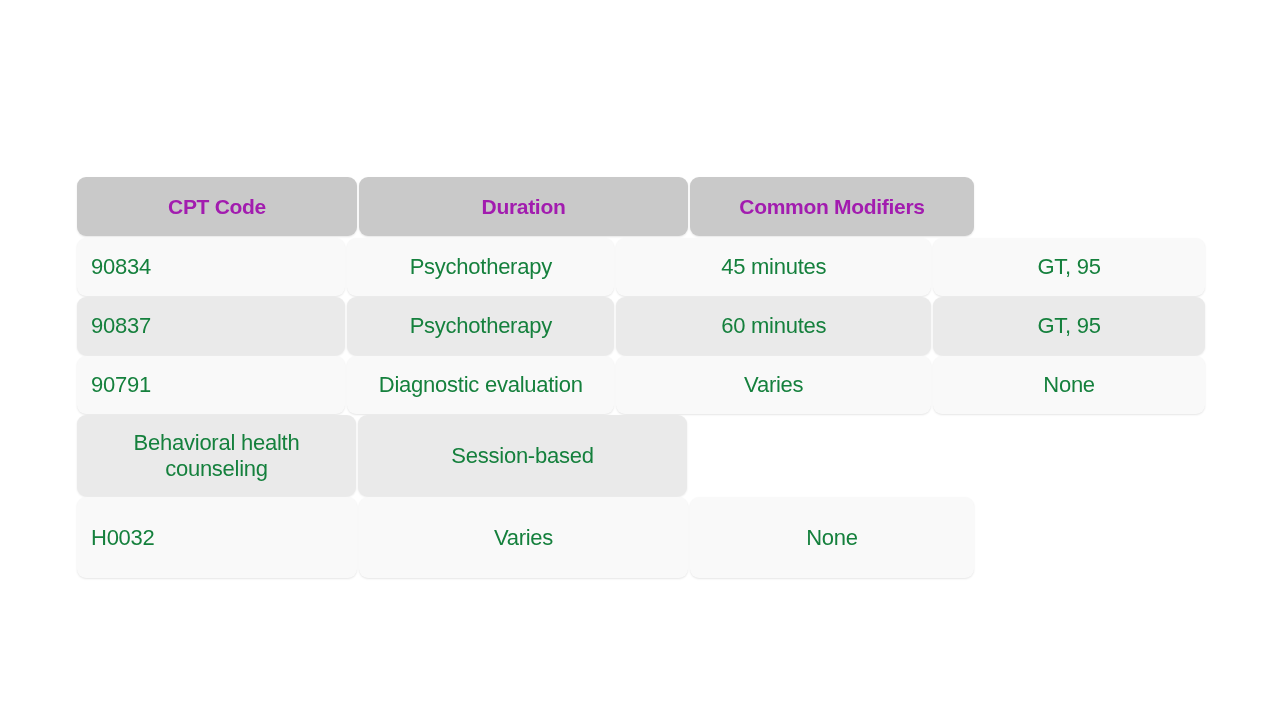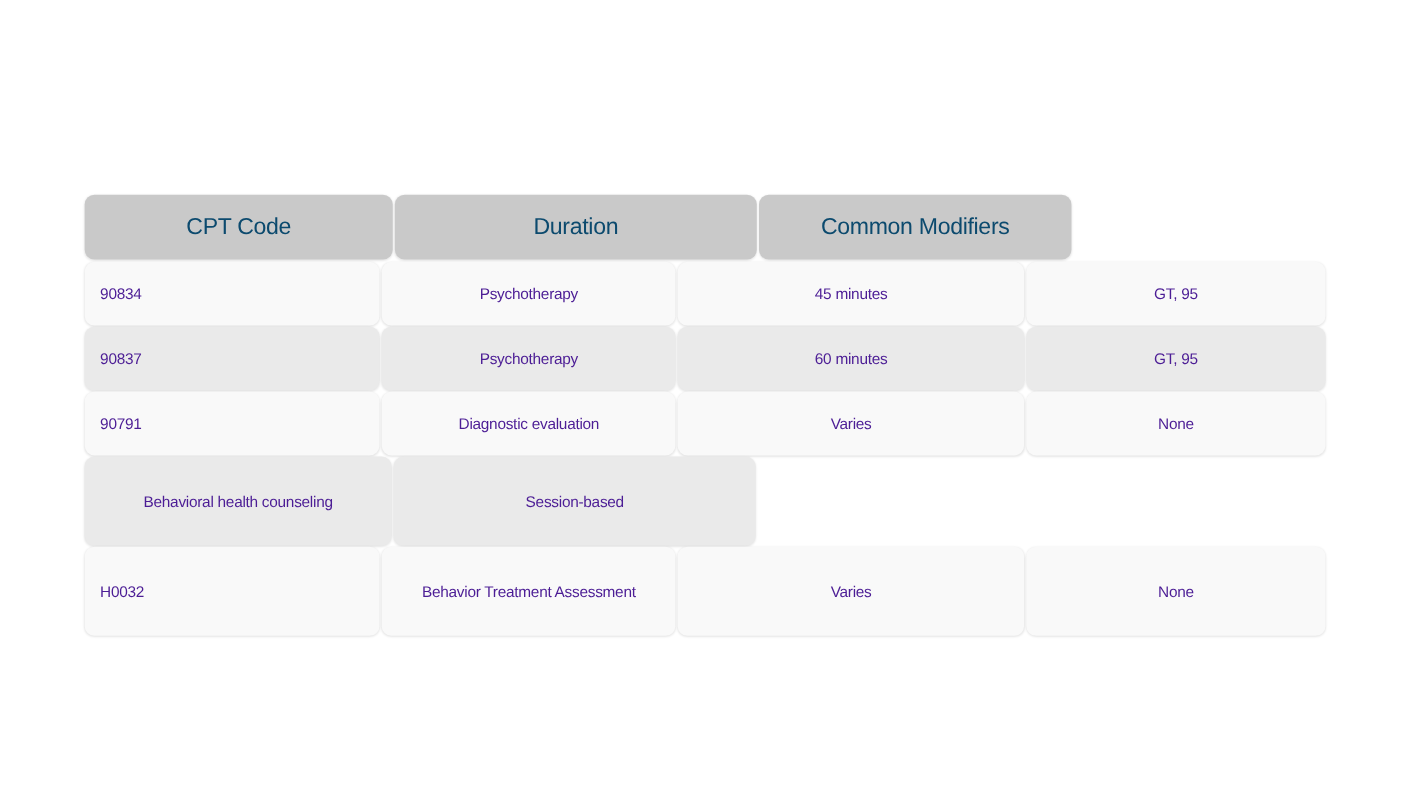--- a/index.html
+++ b/index.html
@@ -54,39 +54,39 @@
   }
 
   .cell {
     box-sizing: border-box;
     display: flex;
     align-items: center;
     justify-content: center;
     text-align: center;
     padding: 6px 10px;
     border-radius: 9px;
-    font-size: 14px;
+    font-size: 22px;
     line-height: 26px;
-    color: #4c1d95;
+    color: #15803d;
     letter-spacing: -0.25px;
     box-shadow: 0 1px 2px rgba(0,0,0,0.10);
     background: #f9f9f9;
   }
 
   
   .col-0 { width: 280px; margin-right: 2px; justify-content: flex-start; text-align: left; padding-left: 14px; }
   .col-1 { width: 279px; margin-right: 2px; }
   .col-2 { width: 329px; margin-right: 2px; }
   .col-3 { width: 284px; }
 
   .header-row .cell {
     background: #c9c9c9;
-    font-weight: 400;
+    font-weight: 700;
     font-size: 21px;
-    color: #0c4a6e;
+    color: #a21caf;
     letter-spacing: -0.3px;
     justify-content: center;
     text-align: center;
     padding-left: 10px;
   }
 
   .header-row { height: 60px; margin-bottom: 1px; }
   .header-row .cell { height: 59px; }
 
   .data-row { margin-bottom: 1px; }
@@ -171,23 +171,20 @@
       </div>
       <div class="cell col-2">
         <span class="cell-text">Session-based</span>
       </div>
     </div>
 
     <div class="table-row data-row stripe-light row-h-tall">
       <div class="cell col-0">
         <span class="cell-text">H0032</span>
       </div>
-      <div class="cell col-1">
-        <span class="cell-text">Behavior Treatment Assessment</span>
-      </div>
       <div class="cell col-2">
         <span class="cell-text">Varies</span>
       </div>
       <div class="cell col-3">
         <span class="cell-text">None</span>
       </div>
     </div>
 
   </div>
 </div>

